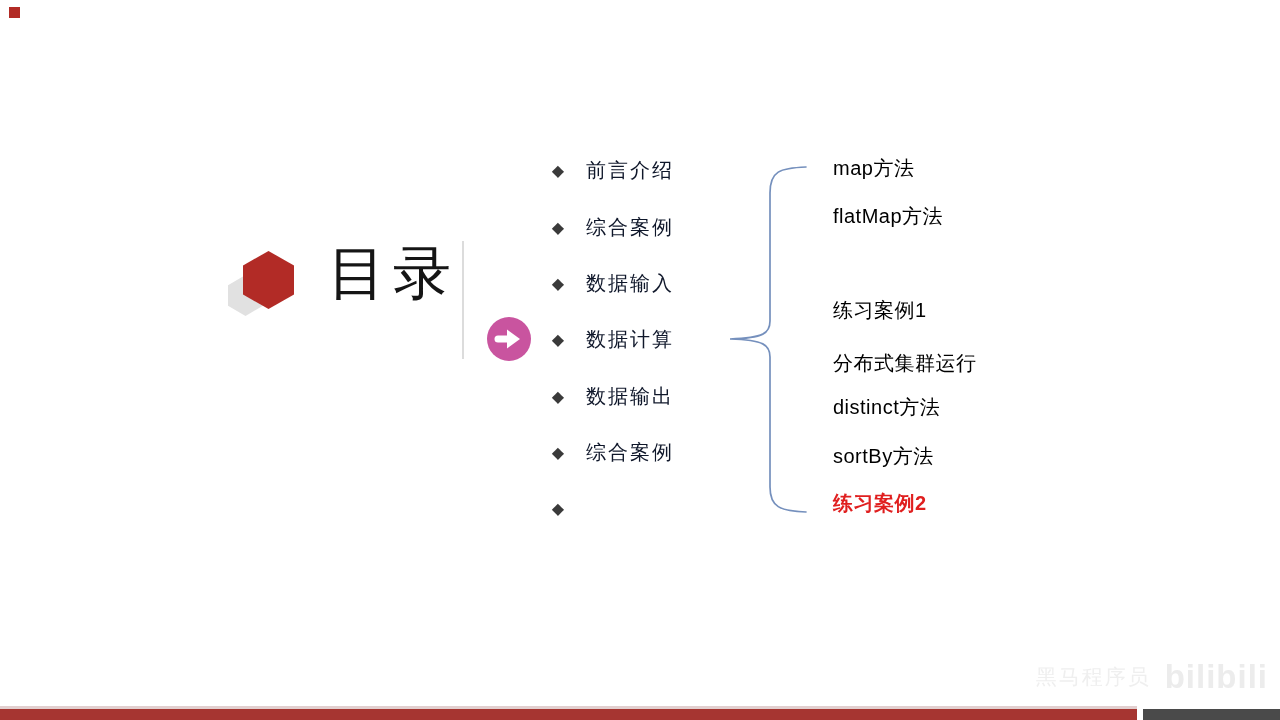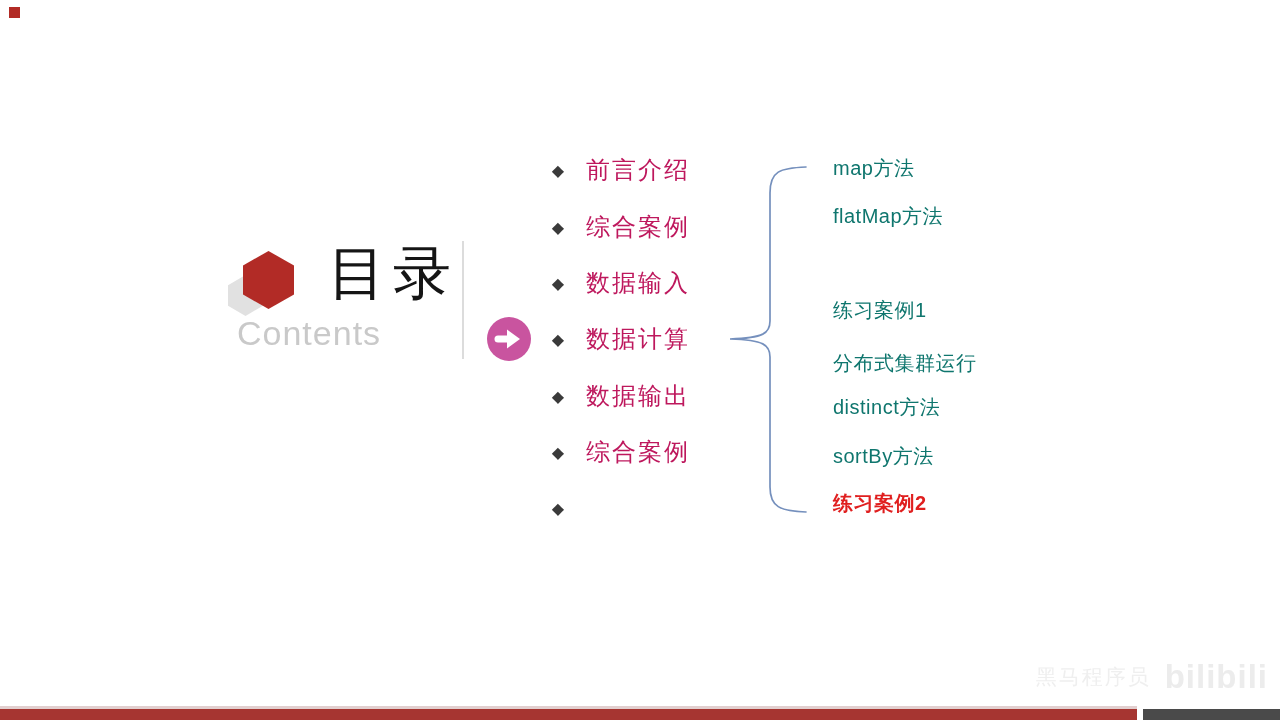--- a/index.html
+++ b/index.html
@@ -24,49 +24,48 @@
   }
   .divider{position:absolute;left:462px;top:241px;width:2px;height:118px;background:#dcdcdc;}
   
   .toc-row{position:absolute;left:530px;height:34px;display:flex;align-items:center;}
   .toc-bullet{
     width:56px;text-align:center;font-size:16px;color:#3a3a3a;
     font-family:"DejaVu Sans",sans-serif;flex:0 0 auto;
   }
   .toc-label{
     font-family:Liberation Serif, serif;
-    font-size:24px;color:#be185d;letter-spacing:2px;white-space:nowrap;
+    font-size:20px;color:#0f172a;letter-spacing:2px;white-space:nowrap;
   }
   .active-marker{position:absolute;left:487px;top:317px;width:44px;height:44px;}
   
   .brace{position:absolute;left:720px;top:155px;}
   
   .sub-row{position:absolute;left:833px;height:26px;display:flex;align-items:center;}
-  .sub-label{font-size:20px;color:#0f766e;letter-spacing:0.5px;white-space:nowrap;}
+  .sub-label{font-size:20px;color:#000000;letter-spacing:0.5px;white-space:nowrap;}
   .sub-label.red{color:var(--red_item);font-weight:700;}
   
   .watermark{position:absolute;right:12px;top:658px;display:flex;align-items:center;}
   .wm-cn{font-size:21px;color:#efefef;letter-spacing:2px;}
   .wm-logo{font-size:33px;font-weight:700;color:#ececec;letter-spacing:1px;margin-left:14px;}
   
   .footer-line{position:absolute;left:0;top:706px;width:1137px;height:3px;background:#e2cfcf;}
   .footer-red{position:absolute;left:0;top:709px;width:1137px;height:11px;background:var(--footer_red);}
   .footer-gray{position:absolute;left:1143px;top:709px;width:137px;height:11px;background:var(--footer_gray);}
 </style>
 </head>
 <body>
 
 <div class="stage">
 
   <div class="corner-square"></div>
 
   <div class="hex hex-gray"></div>
   <div class="hex hex-red"></div>
   <div class="page-title">目录</div>
-  <div class="page-subtitle">Contents</div>
   <div class="divider"></div>
 
   <div class="active-marker">
     <svg width="44" height="44" viewBox="0 0 44 44">
       <circle cx="22" cy="22" r="22" fill="#c9549f"></circle>
       <path d="M11 22 H21" stroke="#ffffff" stroke-width="7" stroke-linecap="round"></path>
       <path d="M20 12.5 L33 22 L20 31.5 Z" fill="#ffffff"></path>
     </svg>
   </div>
 

